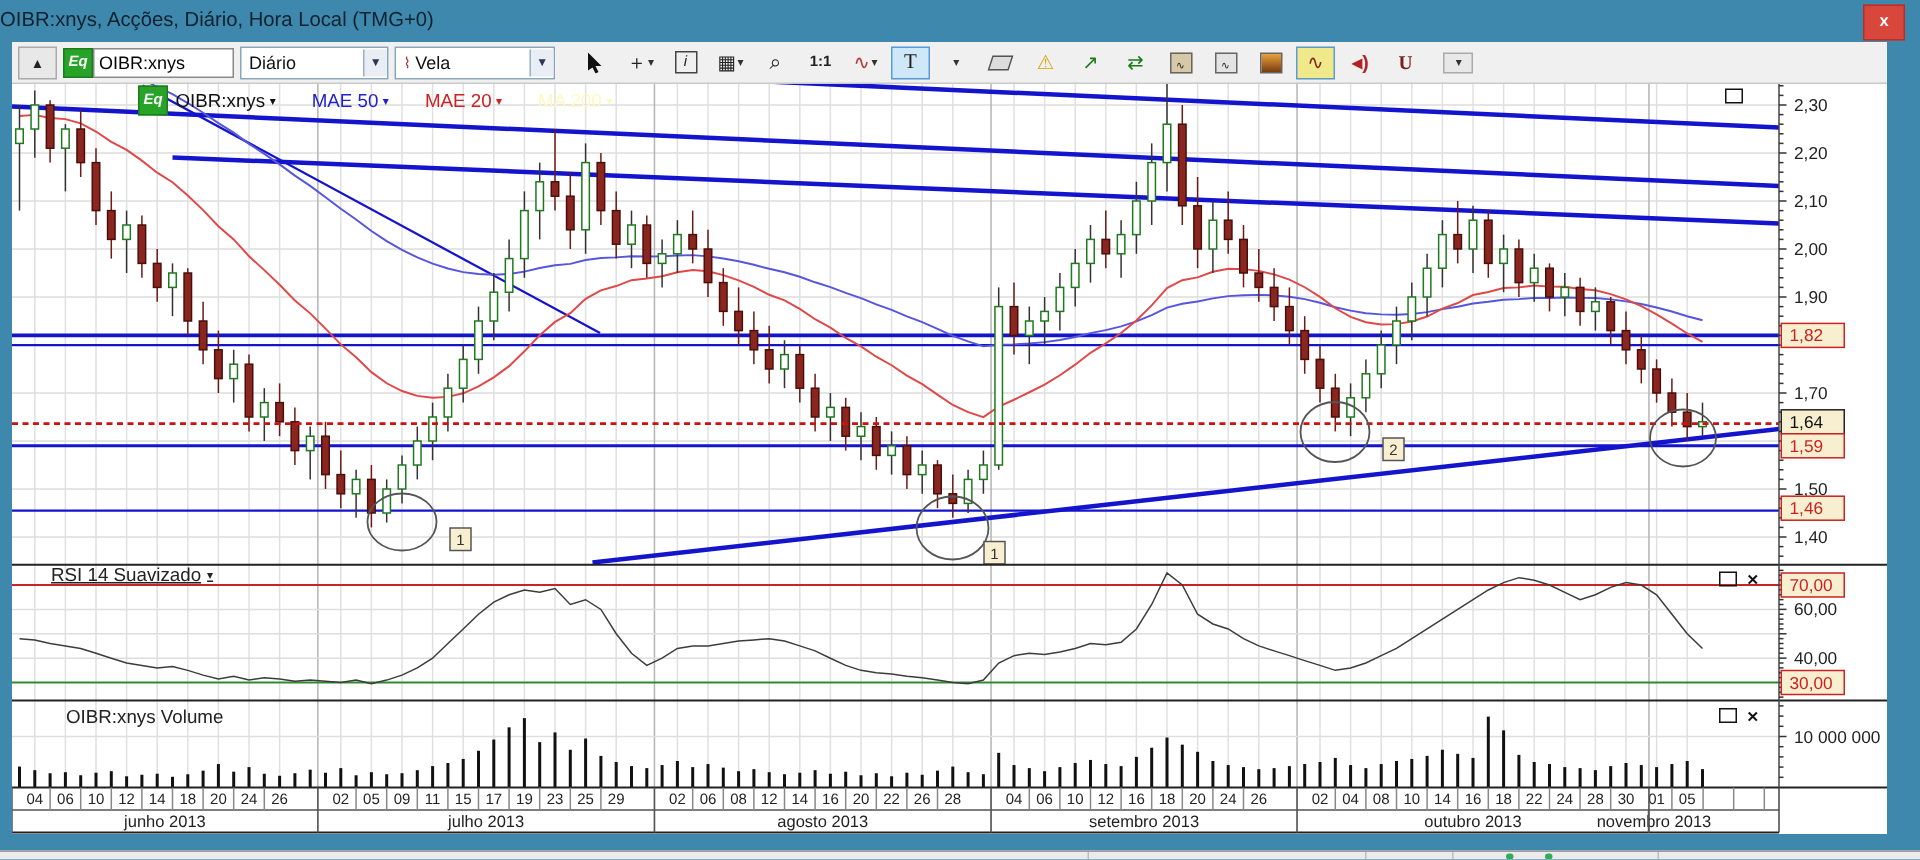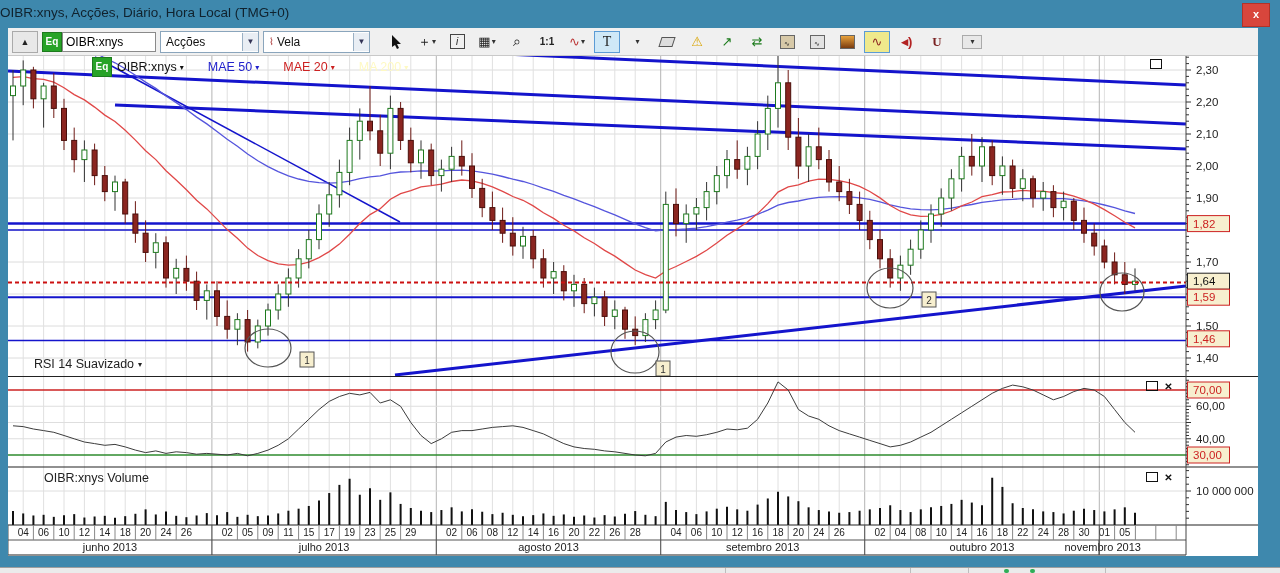--- a/index.html
+++ b/index.html
@@ -8,21 +8,21 @@
   #titlebar{position:absolute;left:0;top:0;width:1280px;height:28px;background:#3e88ad;}
   #title{position:absolute;left:0;top:5px;width:100%;font-size:13.5px;color:#10222e;}
   #closebtn{position:absolute;right:10px;top:3px;width:26px;height:22px;background:#d8463c;border:1px solid #b23228;color:#fff;font-size:11px;font-weight:bold;text-align:center;line-height:20px;cursor:default;}
   
   #toolbar{position:absolute;left:8px;top:28px;width:1250px;height:28px;background:#f0f0f0;border-bottom:1px solid #c9c9c9;display:flex;align-items:center;gap:4px;padding:0 4px;box-sizing:border-box;}
   .tbtn{height:20px;min-width:20px;display:flex;align-items:center;justify-content:center;font-size:13px;color:#222;padding:0 2px;border:1px solid transparent;}
   .tbtn.raised{border:1px solid #aaa;background:#e8e8e8;}
   .tbtn.active{background:#cfe8f7;border:1px solid #5b9bd5;}
   .tbtn.activeyellow{background:#efe98c;border:1px solid #5b9bd5;color:#8a2222;}
   .caret{font-size:8px;color:#333;margin-left:1px;}
-  .eqbadge{display:inline-block;width:18px;height:18px;background:#27a327;color:#fff;font-size:10px;font-weight:bold;text-align:center;line-height:18px;border:1px solid #1d7a1d;}
+  .eqbadge{display:inline-block;width:18px;height:18px;background:#27a327;color:#fff;font-size:10px;font-weight:bold;text-align:center;line-height:18px;border:1px solid #1d7a1d;font-style:italic;}
   #symbolbox{display:flex;align-items:center;gap:0;}
   #symbolinput{width:86px;height:18px;border:1px solid #8a8a8a;font-size:12px;padding:0 3px;font-family:"Liberation Sans",sans-serif;}
   .select{height:20px;background:#fff;border:1px solid #8aa5bc;display:flex;align-items:center;font-size:12px;padding-left:5px;color:#111;}
   .select .arrowbox{margin-left:auto;width:15px;height:18px;background:#e9eef4;border-left:1px solid #9ab0c4;display:flex;align-items:center;justify-content:center;font-size:8px;color:#335;}
   .sep{width:6px;}
   
   #edgeL{position:absolute;left:0;top:28px;width:8px;height:539px;background:#3e88ad;}
   #edgeR{position:absolute;left:1258px;top:28px;width:22px;height:539px;background:#3e88ad;}
   #edgeB{position:absolute;left:0;top:556px;width:1280px;height:11px;background:#3e88ad;}
   #statusbar{position:absolute;left:0;top:567px;width:1280px;height:6px;background:#ebebeb;border-top:1px solid #9e9e9e;}
@@ -48,21 +48,21 @@
     <div id="closebtn">x</div>
   </div>
 
   <div id="toolbar">
     <div class="tbtn raised" style="font-size:9px;">▲</div>
     <div id="symbolbox">
       <span class="eqbadge">Eq</span>
       <input id="symbolinput" value="OIBR:xnys" style="">
     </div>
     <div class="select" style="width:92px;">
-      <span>Acções</span>
+      <span>Diário</span>
       <span class="arrowbox">▼</span>
     </div>
     <div class="select" style="width:100px;">
       <span style="font-size:10px;color:#a33;margin-right:3px;">⌇</span>
       <span>Vela</span>
       <span class="arrowbox">▼</span>
     </div>
     <div class="sep"></div>
     <div class="tbtn">
       <svg width="12" height="14" viewBox="0 0 12 14">
@@ -823,21 +823,21 @@
         <span>MAE 20</span>
         <span class="lgcaret">▾</span>
       </span>
     <span style="width:14px;"></span>
     <span class="legend-item lg-dark">
         <span>MA 200</span>
         <span class="lgcaret">▾</span>
       </span>
   </div>
 
-  <div class="paneltitle" style="left:34px;top:357px;">
+  <div class="paneltitle" style="left:34px;top:376px;text-decoration:underline;">
     <span>RSI 14 Suavizado</span>
       <span class="lgcaret">▾</span>
   </div>
   <div class="paneltitle" style="left:44px;top:471px;">
     <span>OIBR:xnys Volume</span>
   </div>
 
   <div class="panelbtns" style="left:1150px;top:59px;">
     <span class="pbtn box"></span>
   </div>

